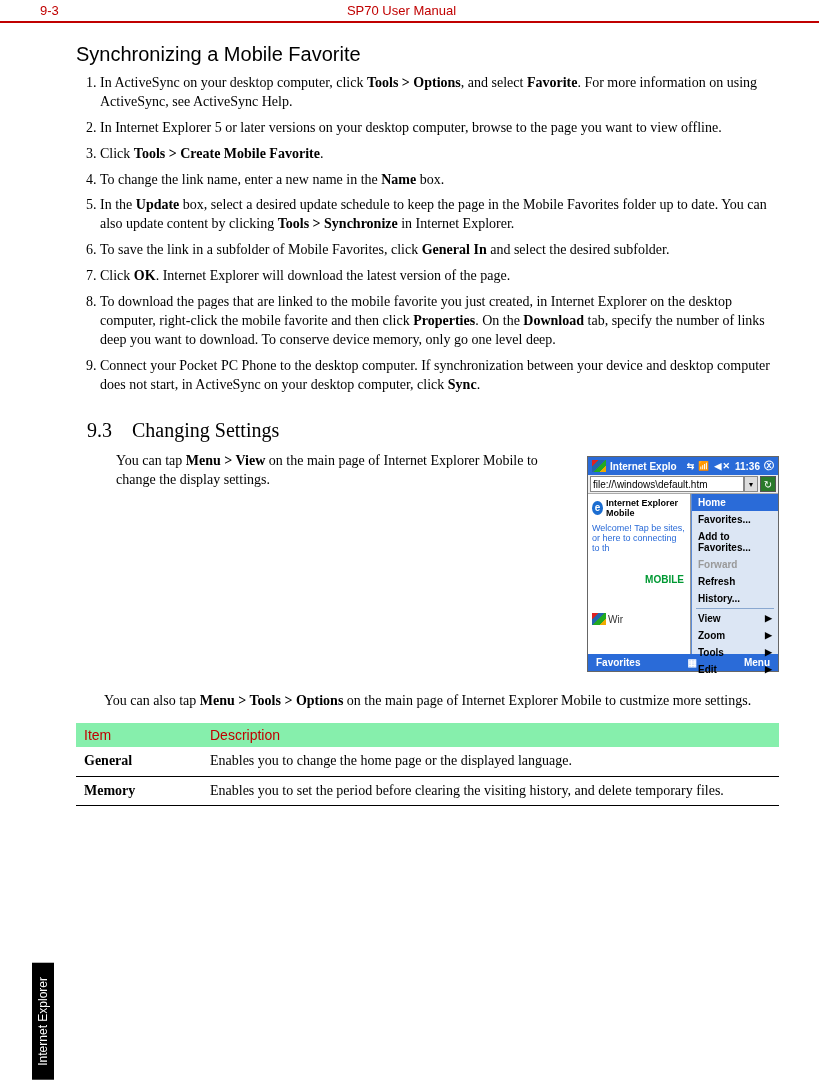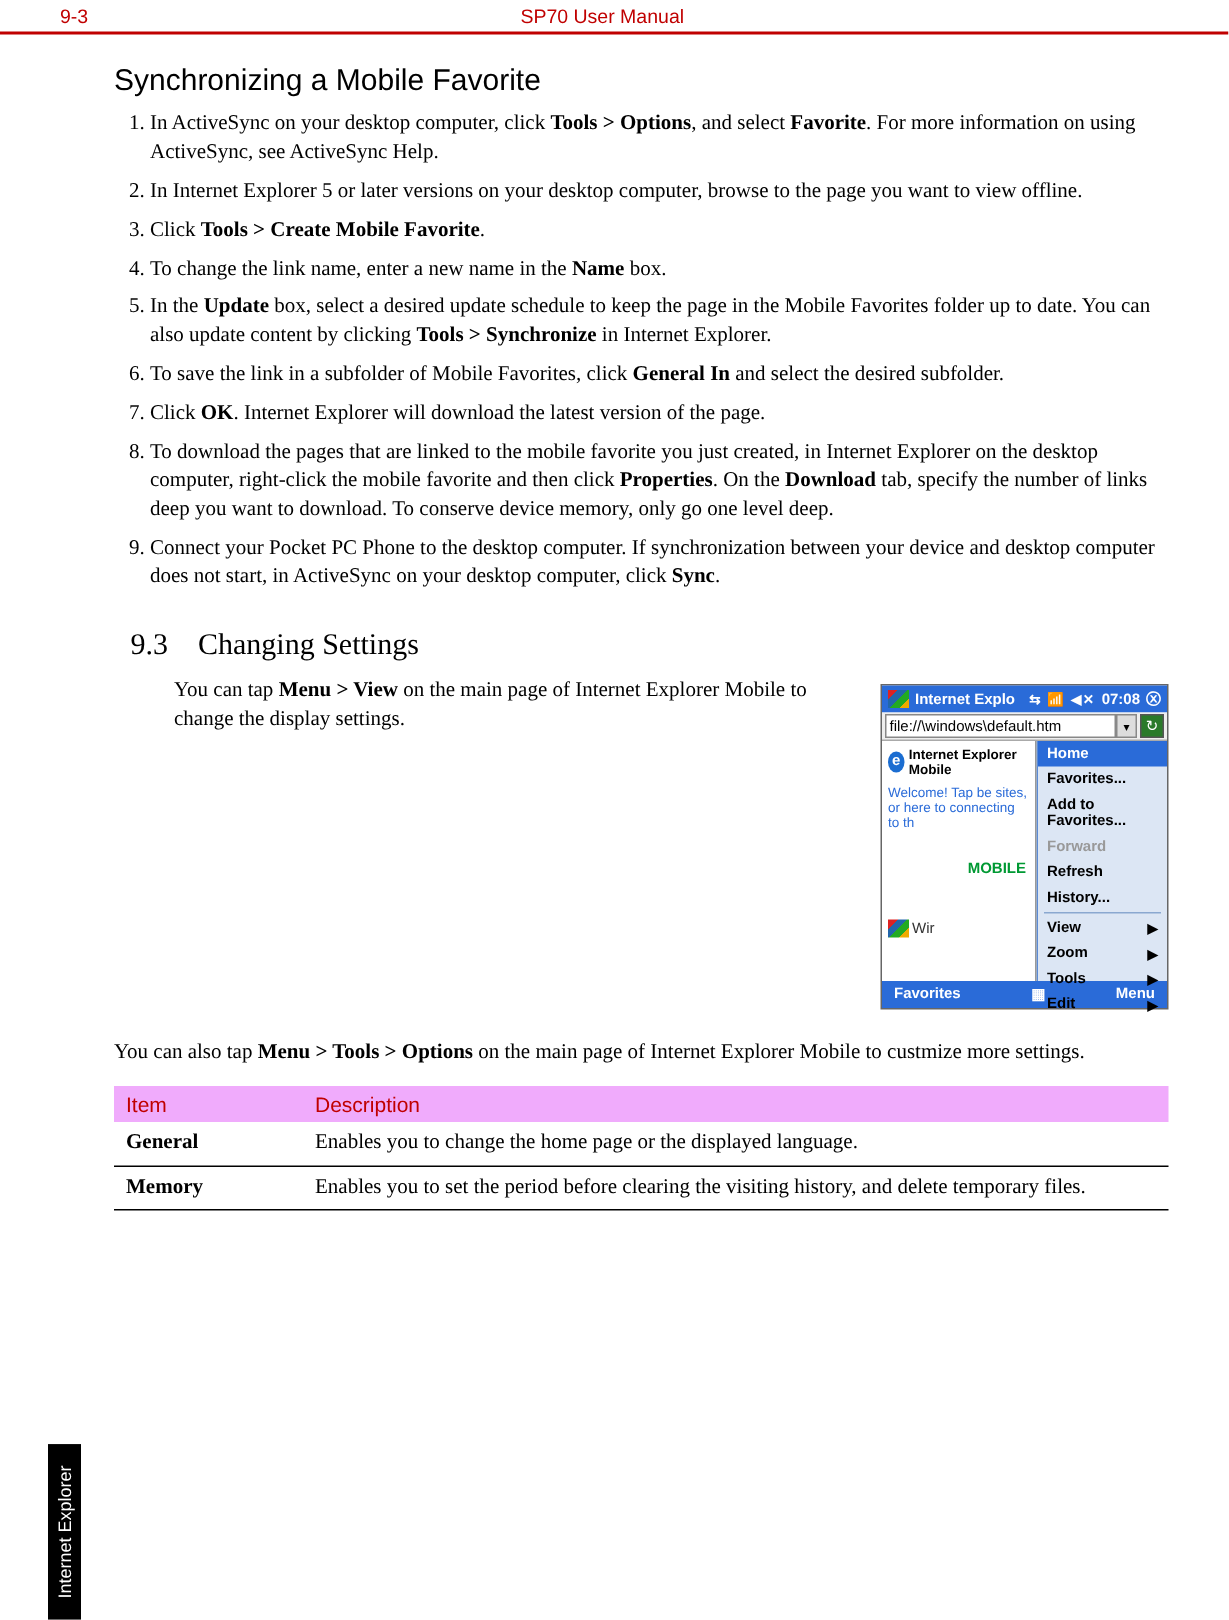--- a/index.html
+++ b/index.html
@@ -140,21 +140,21 @@
     background: #dce6f4;
     border-left: 1px solid #5b8bd6;
   }
   .mock-menu div {
     padding: 3px 6px;
     color: #000;
     font-weight: bold;
     font-size: 10px;
     display:flex;
     justify-content: space-between;
-    align-items:flex-end;
+    align-items:flex-start;
   }
   .mock-menu div.sel {
     background: #2a6bd8;
     color: #fff;
   }
   .mock-menu div.dis {
     color: #999;
     font-weight: bold;
   }
   .mock-menu hr {
@@ -175,21 +175,21 @@
   table.options {
     width: 100%;
     border-collapse: collapse;
     margin-top: 6px;
   }
   table.options th {
     text-align: left;
     font-family: Arial, sans-serif;
     font-weight: normal;
     color: #c00000;
-    background: #f0abfc;
+    background: #86efac;
     padding: 4px 8px;
     font-size: 14px;
   }
   table.options td {
     padding: 5px 8px;
     border-bottom: 1px solid #000;
     vertical-align: top;
     line-height: 1.3;
   }
   table.options td.item {
@@ -265,21 +265,21 @@
       <p class="para">
         <span>You can tap </span><b>Menu &gt; View</b><span> on the main page of Internet Explorer Mobile to change the display settings.</span>
       </p>
     </div>
 
     <div class="mock">
       <div class="mock-title">
         <span class="flag-icon"></span>
         <span>Internet Explo</span>
         <span class="tiny-icons">⇆ 📶 ◀✕</span>
-        <span>07:08</span>
+        <span>11:36</span>
         <span>ⓧ</span>
       </div>
       <div class="mock-addr">
         <input type="text" value="file://\windows\default.htm" style="">
         <span class="dd-btn">▾</span>
         <span class="go-btn">↻</span>
       </div>
       <div class="mock-body">
         <div class="mock-left">
           <div class="mock-band">
@@ -332,21 +332,21 @@
         </div>
       </div>
       <div class="mock-bottom">
         <span>Favorites</span>
         <span>▦</span>
         <span>Menu</span>
       </div>
     </div>
   </div>
 
-  <p class="para" style="margin-top:20px;">
+  <p class="para" style="margin-top:20px;margin-left:28px;">
     <span>You can also tap </span><b>Menu &gt; Tools &gt; Options</b><span> on the main page of Internet Explorer Mobile to custmize more settings.</span>
   </p>
 
   <table class="options">
     <tbody>
         <tr>
       <th>Item</th>
       <th>Description</th>
     </tr>
     <tr>

